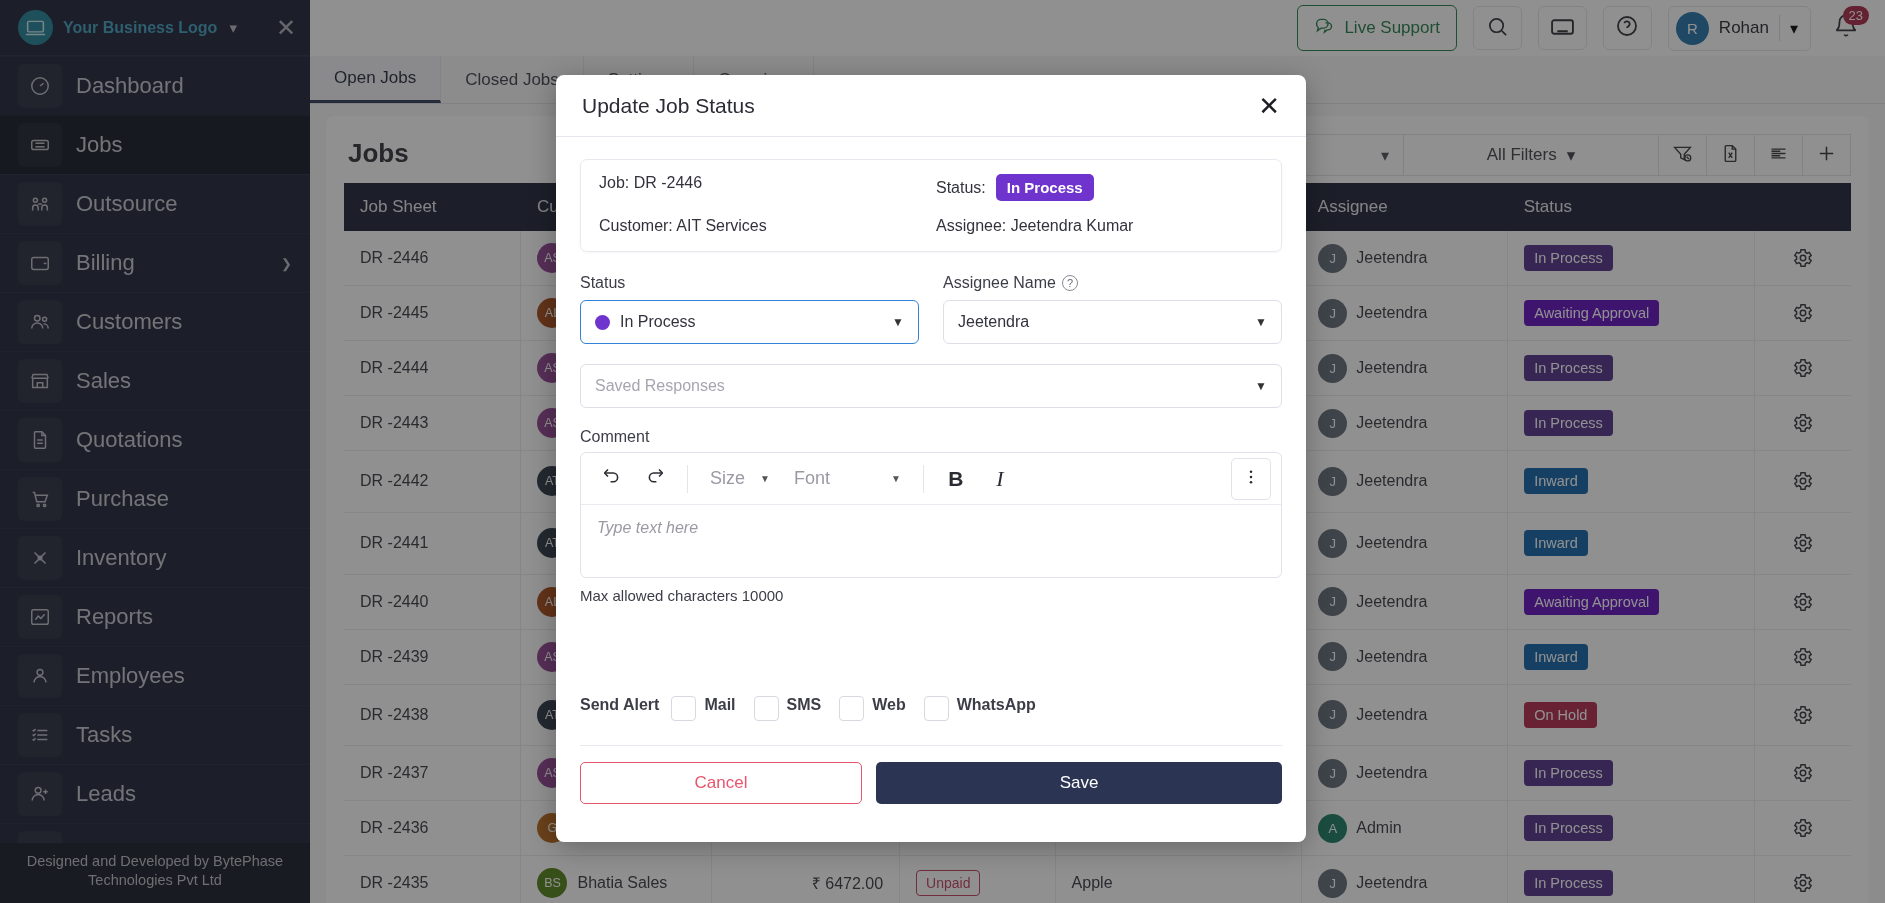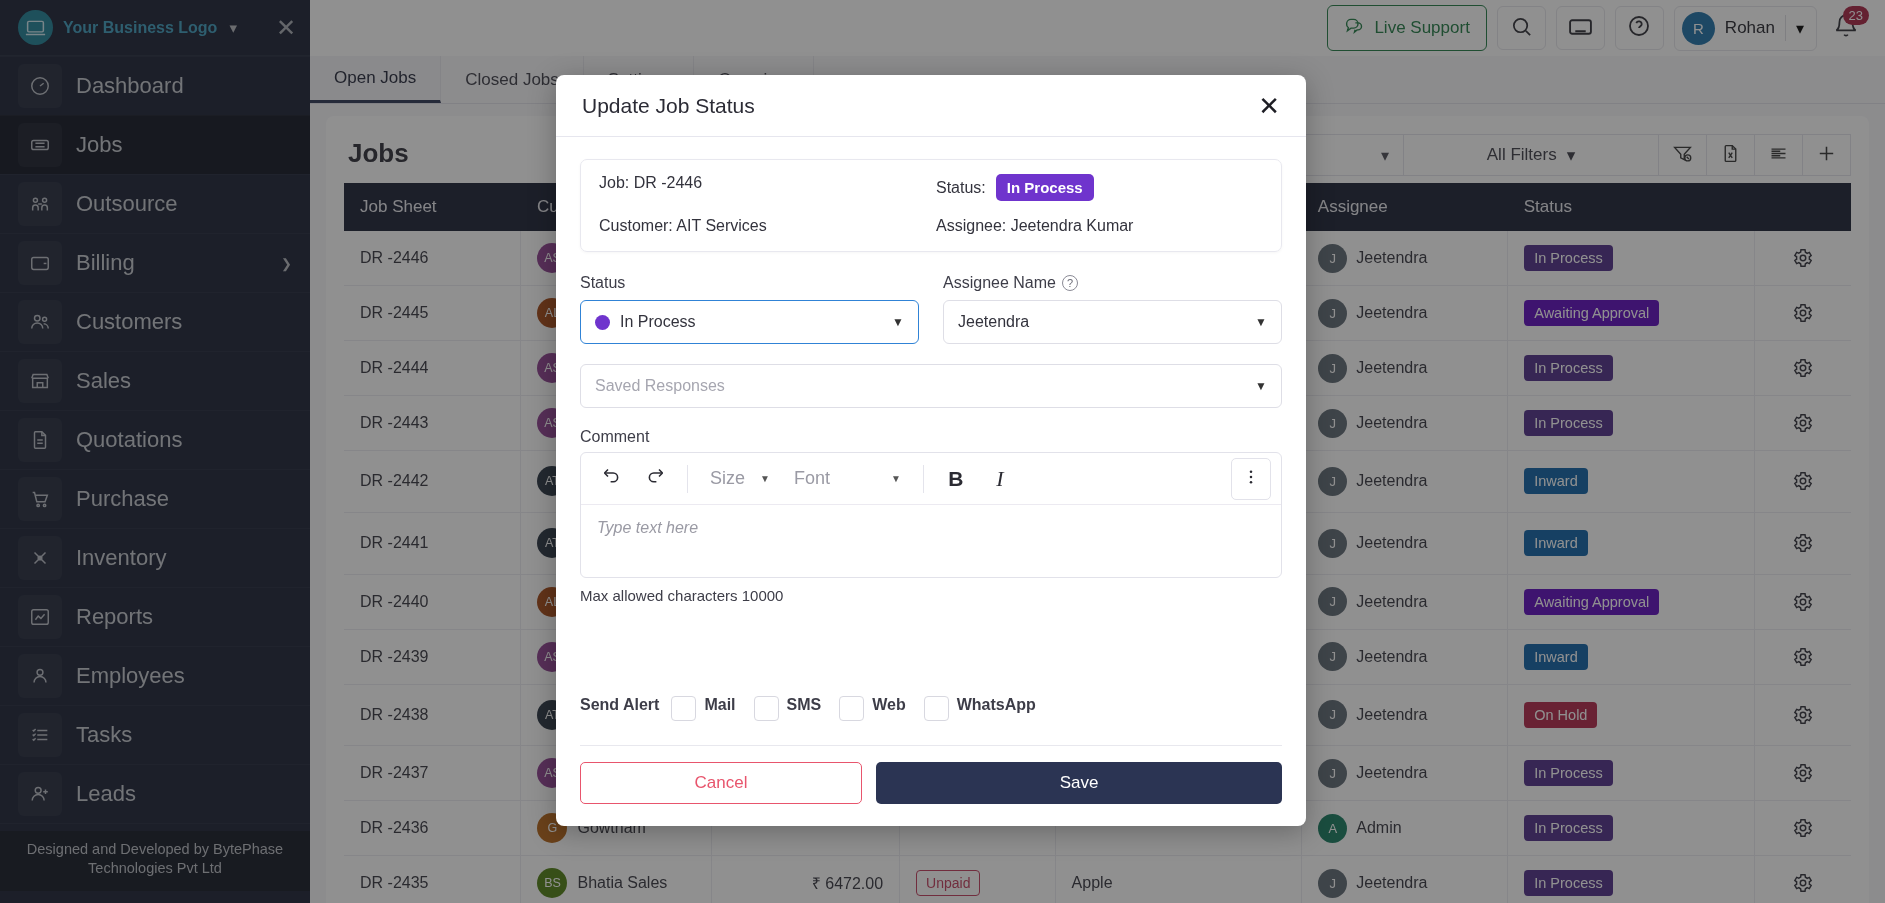--- a/index.html
+++ b/index.html
@@ -46,35 +46,35 @@
     width: 44px; height: 44px; flex: 0 0 44px; border-radius: 6px;
     background: rgba(255,255,255,0.045);
     display: flex; align-items: center; justify-content: center;
     color: #b8bcc4;
   }
   .nav-ico svg { width: 22px; height: 22px; stroke: #b8bcc4; fill: none; stroke-width: 1.6; }
   .nav-label { font-size: 22px; color: #c3c6cd; white-space: nowrap; }
   .nav-caret { margin-left: auto; color: #b4b7bd; font-size: 13px; }
 
   .sidebar-footer {
-    position: absolute; left: 0; bottom: 12px; width: 310px;
+    position: absolute; left: 0; bottom: 0; width: 310px;
     background: #0e1421; color: #b9bcc3; font-size: 14.5px;
     text-align: center; padding: 9px 10px 12px; line-height: 1.35;
   }
 
   
   .main {
     position: absolute; left: 310px; top: 0;
     width: 1575px; height: 903px;
     background: #f6f6f9;
   }
   .topbar {
     height: 56px; background: #ffffff;
     display: flex; align-items: center; justify-content: flex-end;
-    padding: 0 16px; gap: 10px;
+    padding: 0 16px; gap: 16px;
   }
   .live-support {
     display: flex; align-items: center; gap: 9px;
     border: 1px solid #1e7a43; border-radius: 6px;
     color: #1e7a43; font-size: 17px; padding: 9px 16px; cursor: pointer;
     background: #fff;
   }
   .icon-btn {
     width: 49px; height: 44px; border: 1px solid #e4e4ea; border-radius: 6px;
     background: #fff; display: flex; align-items: center; justify-content: center;
@@ -181,21 +181,21 @@
     background: #fff; border-radius: 8px; z-index: 60;
     box-shadow: 0 6px 28px rgba(0,0,0,0.28);
     overflow: hidden;
   }
   .modal-head {
     height: 62px; display: flex; align-items: center;
     padding: 0 26px; border-bottom: 1px solid #e6e6ee;
   }
   .modal-title { font-size: 21px; color: #2b2b35; }
   .modal-x { margin-left: auto; font-size: 26px; color: #1d1d24; cursor: pointer; line-height: 1; font-weight: 500;}
-  .modal-body { padding: 22px 24px 0 24px; }
+  .modal-body { padding: 22px 24px 16px 24px; }
   .info-box {
     border: 1px solid #e8e8ef; border-radius: 7px; padding: 14px 18px 16px;
     display: grid; grid-template-columns: 1fr 1fr; row-gap: 16px; column-gap: 10px;
     font-size: 16px; color: #33333d;
     box-shadow: 0 1px 3px rgba(0,0,0,0.04);
   }
   .info-status-row { display: flex; align-items: center; gap: 10px; }
   .badge-inprocess {
     background: #6f34cd; color: #fff; font-size: 15px; font-weight: bold;
     border-radius: 5px; padding: 5px 11px;

